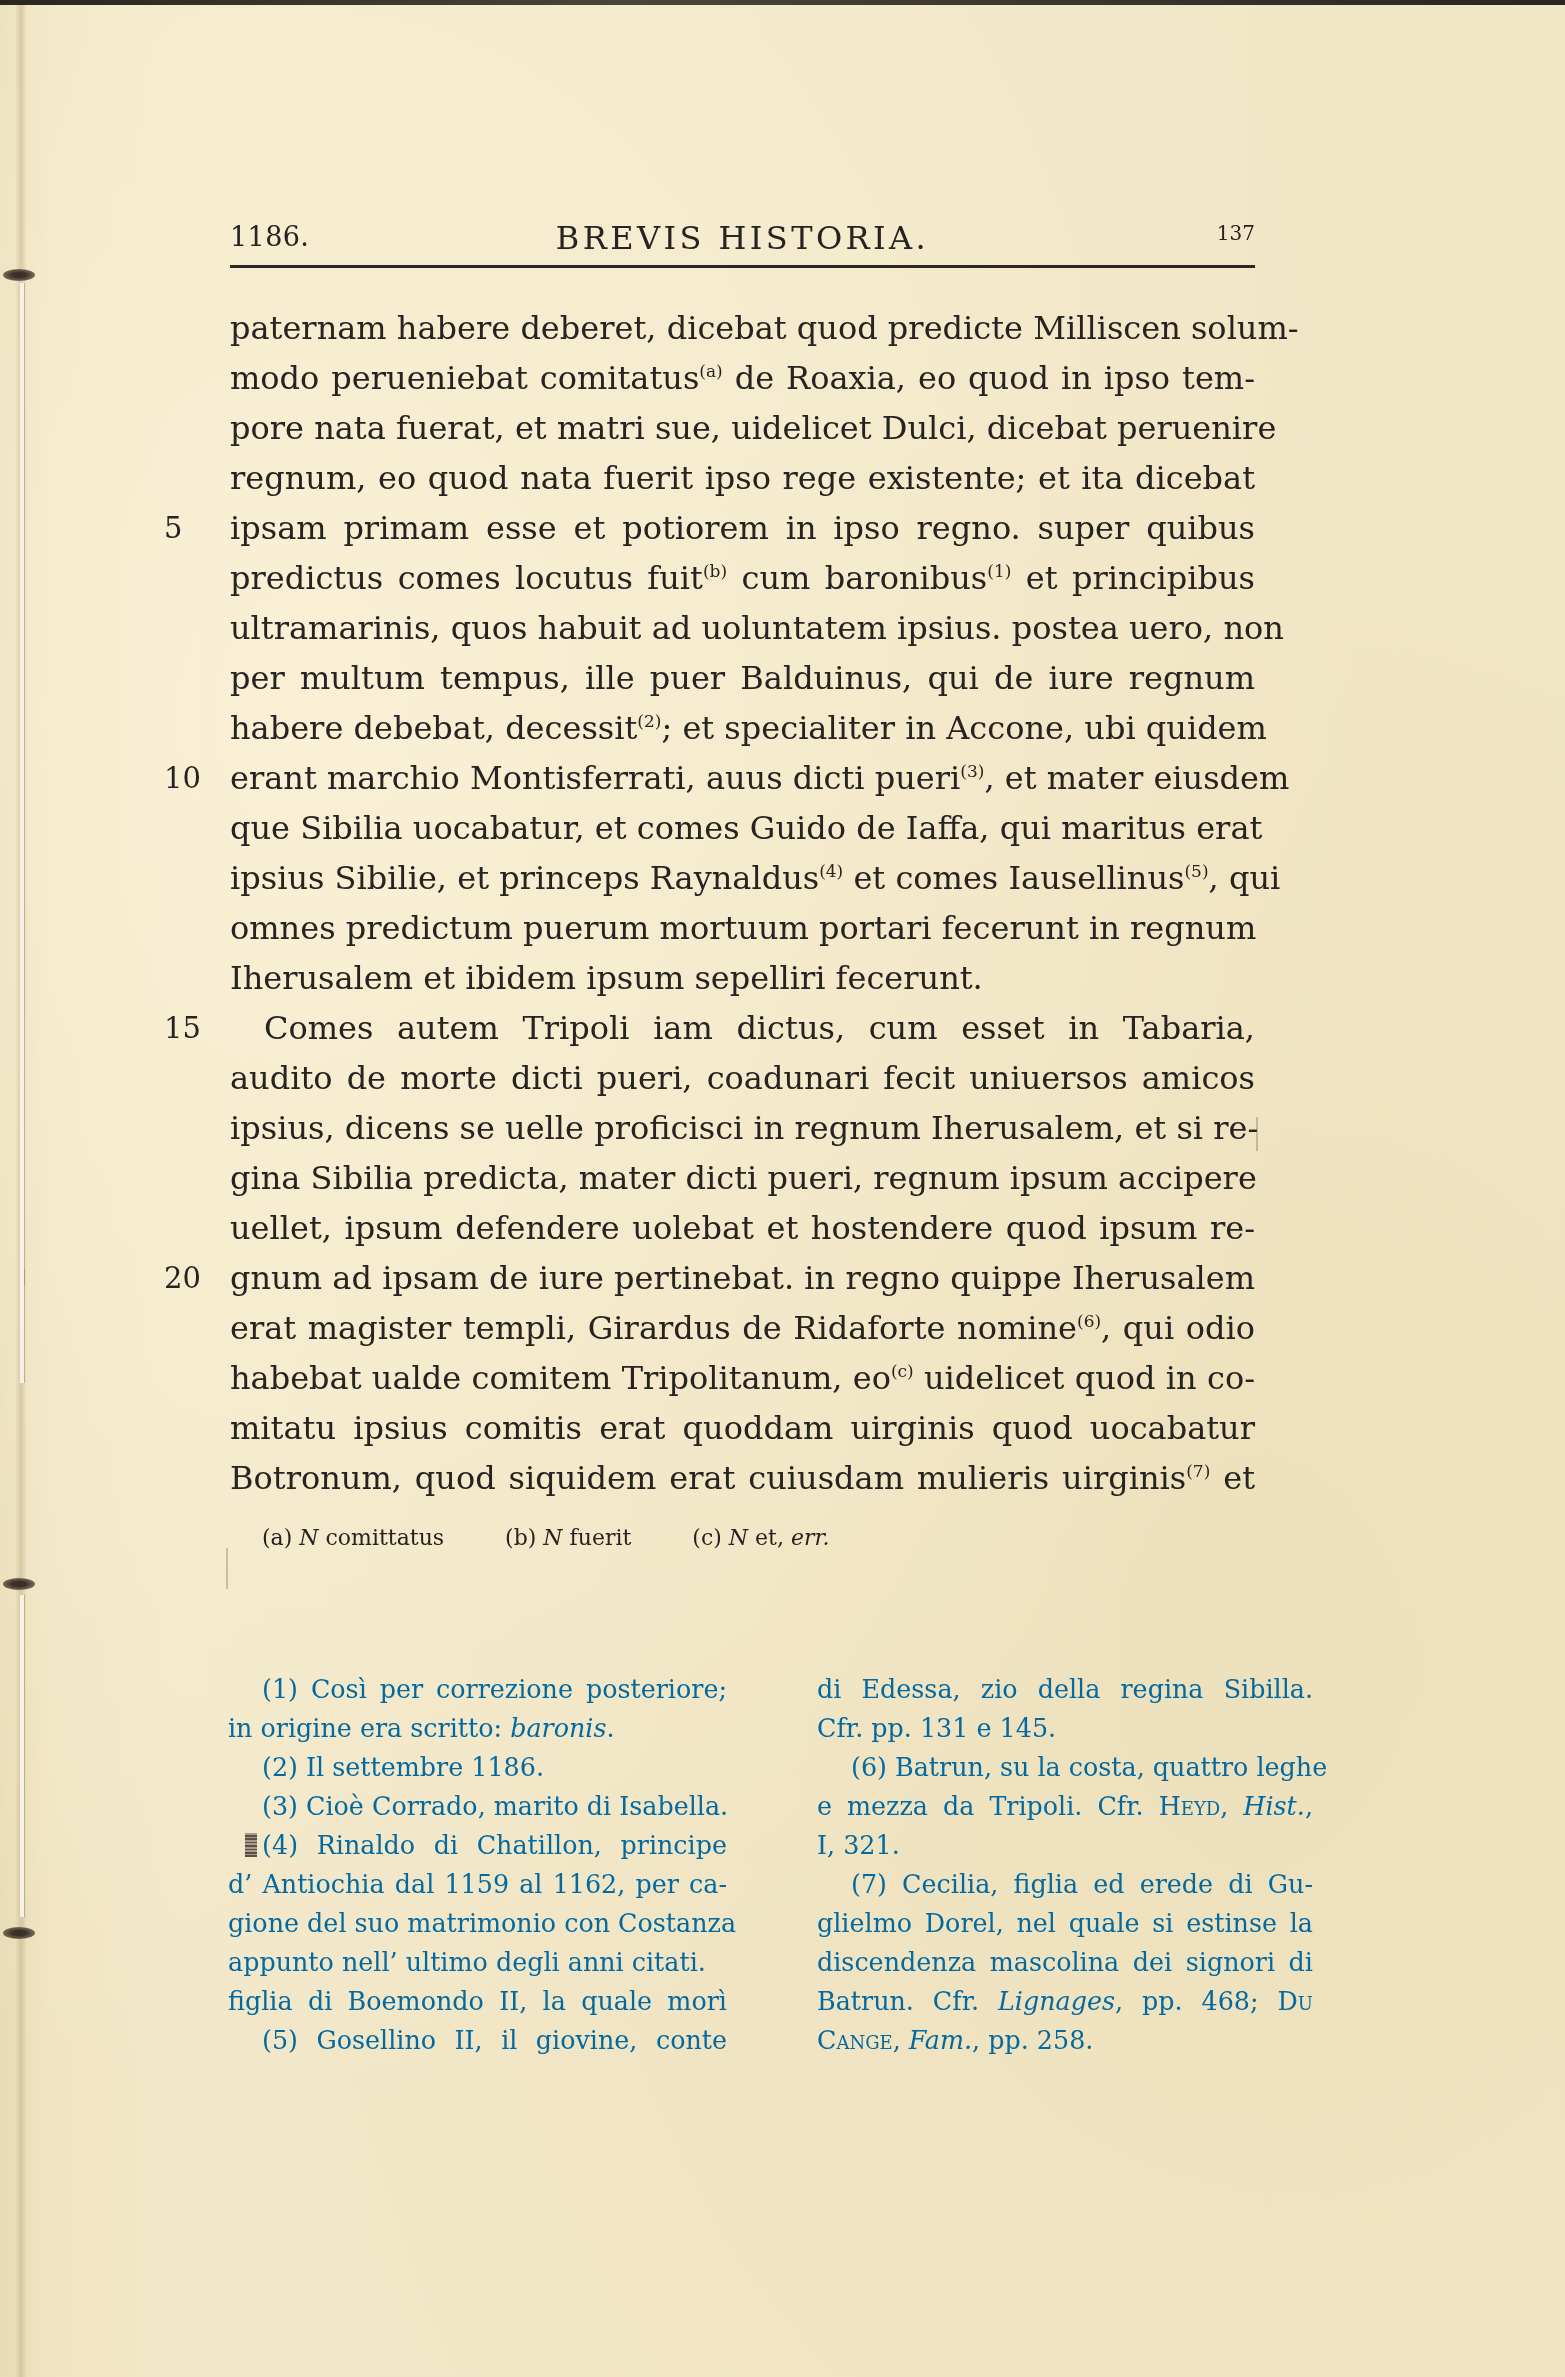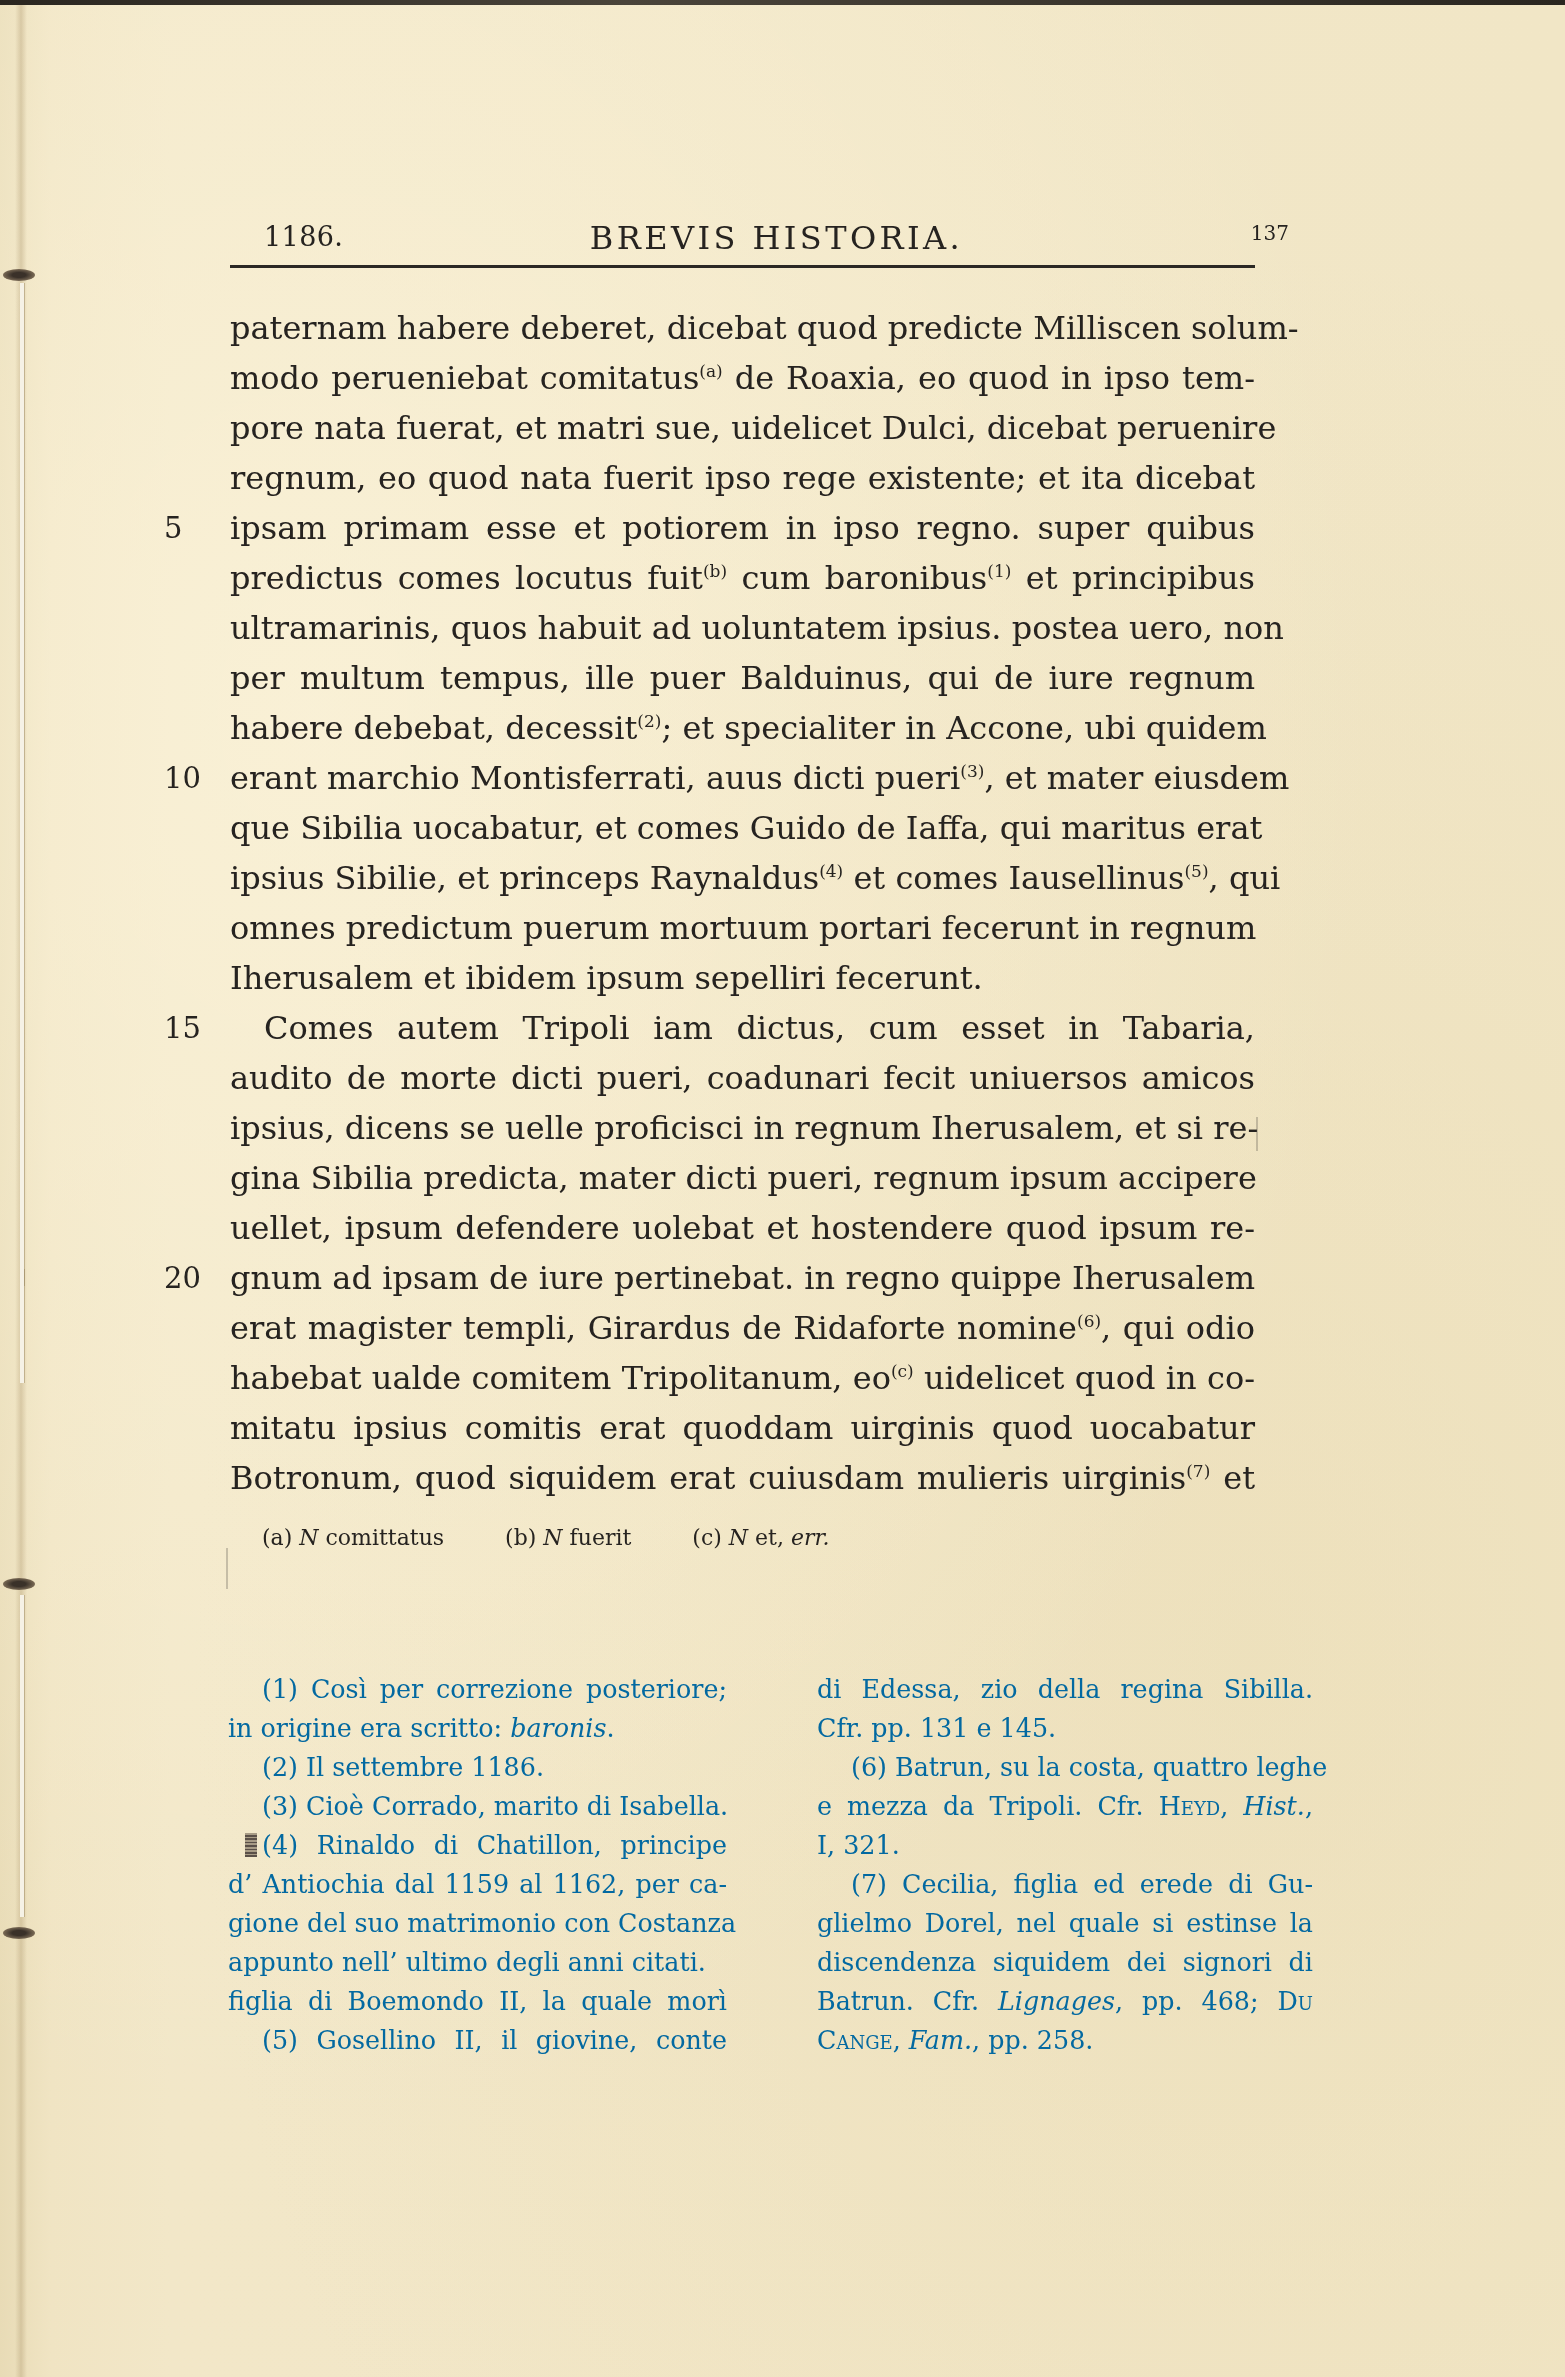--- a/index.html
+++ b/index.html
@@ -15,21 +15,21 @@
   }
   .top-edge { position:absolute; left:0; top:0; width:1565px; height:5.1px;
     background:linear-gradient(90deg,#2a2620,#4a443a 40%,#2a2620); }
   .spine-fold { position:absolute; left:15.2px; top:5.1px; width:12px; height:2372px;
     background:linear-gradient(90deg, rgba(180,160,120,0.0), rgba(170,148,105,0.35), rgba(180,160,120,0.0)); }
   .thread { position:absolute; left:20.3px; width:3.4px; background:#f6f2e6;
     box-shadow:0.8px 0 0 rgba(140,120,80,0.5); }
   .hole { position:absolute; left:3.4px; width:32px; height:12px; border-radius:50%;
     background:radial-gradient(ellipse, #3a3129 30%, #7a6a55 70%, rgba(120,100,80,0) 100%); }
 
-  .running-head { position:absolute; left:230px; top:212px; width:1025px; height:42px;margin-left:34px; }
+  .running-head { position:absolute; left:230px; top:212px; width:1025px; height:42px; }
   .rh-year { position:absolute; left:0; top:8.5px; font-size:27px; letter-spacing:0.4px; }
   .rh-title { position:absolute; left:0; width:100%; top:6.8px; text-align:center;
     font-size:32px; letter-spacing:3.4px; }
   .rh-page { position:absolute; right:0; top:8.5px; font-size:20px; }
   .rule { position:absolute; left:230px; top:265px; width:1025px; height:2.5px; background:#2b2824; }
 
   .body-text { position:absolute; left:230px; top:303px; width:1025px; }
   .line { position:relative; height:50px; line-height:50px; font-size:32px;
     white-space:nowrap; text-align:justify; text-align-last:justify; }
   .line.last { text-align-last:left; }
@@ -120,17 +120,17 @@
     <div class="fl indent"><span>(5) Gosellino II, il giovine, conte</span></div>
   </div>
 <div class="fn-col right" id="fn-right">
     <div class="fl"><span>di Edessa, zio della regina Sibilla.</span></div>
     <div class="fl last"><span>Cfr. pp. 131 e 145.</span></div>
     <div class="fl indent"><span>(6) Batrun, su la costa, quattro leghe</span></div>
     <div class="fl"><span>e mezza da Tripoli. Cfr. </span><span class="sc">Heyd</span><span>, </span><i>Hist.</i><span>,</span></div>
     <div class="fl last"><span>I, 321.</span></div>
     <div class="fl indent"><span>(7) Cecilia, figlia ed erede di Gu-</span></div>
     <div class="fl"><span>glielmo Dorel, nel quale si estinse la</span></div>
-    <div class="fl"><span>discendenza siquidem dei signori di</span></div>
+    <div class="fl"><span>discendenza mascolina dei signori di</span></div>
     <div class="fl"><span>Batrun. Cfr. </span><i>Lignages</i><span>, pp. 468; </span><span class="sc">Du</span></div>
     <div class="fl last"><span class="sc">Cange</span><span>, </span><i>Fam.</i><span>, pp. 258.</span></div>
   </div>
 
 
 </body></html>

